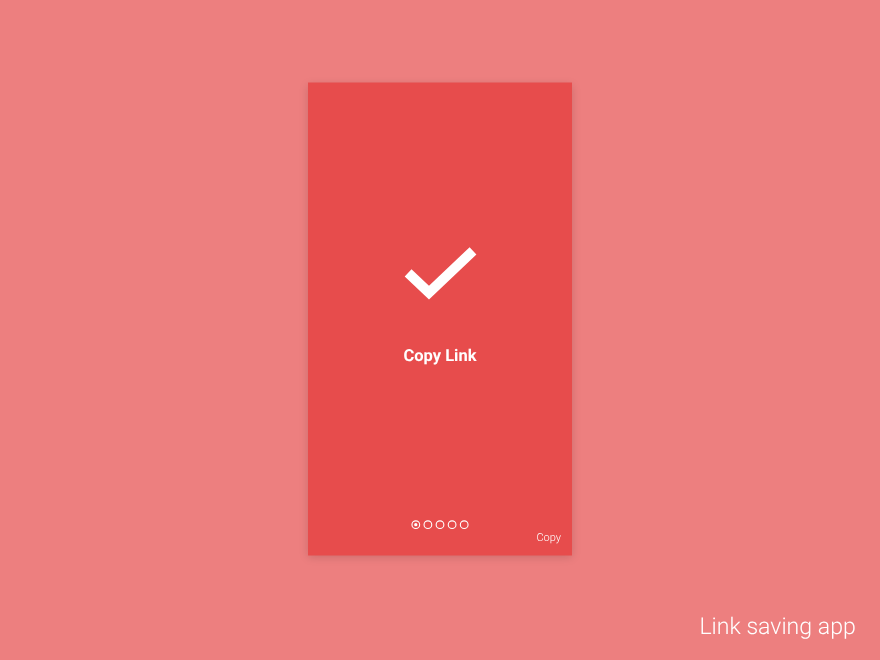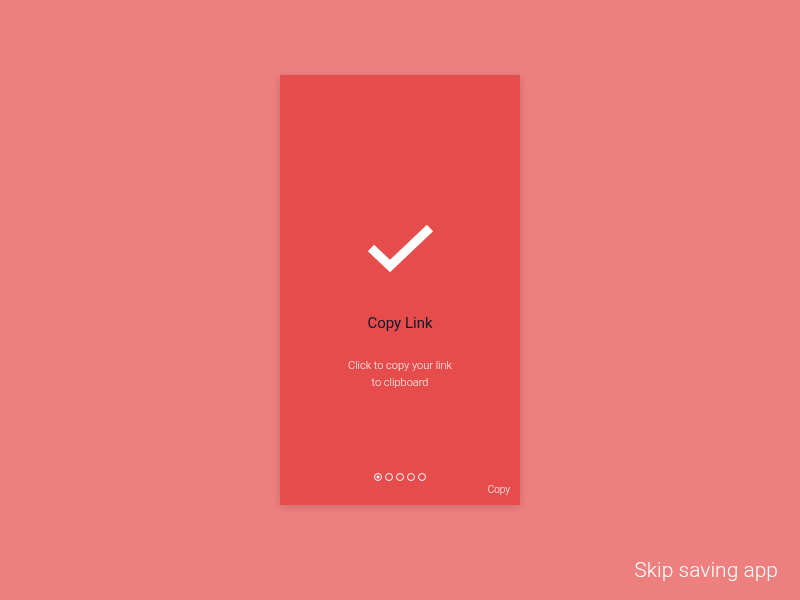--- a/index.html
+++ b/index.html
@@ -29,24 +29,24 @@
     }
     .checkmark-container {
       margin-top: 145px;
       margin-bottom: 35px;
     }
     .checkmark-icon {
       width: 75px;
       height: 55px;
     }
     .title {
-      color: #0f172a;
+      color: #ffffff;
       font-size: 15px;
-      font-weight: 400;
-      margin-bottom: 26px;
+      font-weight: 700;
+      margin-bottom: 10px;
     }
     .description {
       color: #ffffff;
       font-size: 11px;
       font-weight: 300;
       text-align: center;
       line-height: 1.5;
       opacity: 0.95;
     }
     .pagination {
@@ -99,27 +99,23 @@
 </head>
 <body>
 
 <div class="phone-screen">
   <div class="checkmark-container">
     <svg class="checkmark-icon" viewBox="0 0 75 55">
       <polyline points="8,28 27,46 67,8" stroke="#ffffff" stroke-width="9" fill="none"></polyline>
     </svg>
   </div>
   <div class="title">Copy Link</div>
-  <div class="description">
-    <span>Click to copy your link</span><br>
-    <span>to clipboard</span>
-  </div>
   <div class="pagination">
     <div class="page-dot active"></div>
     <div class="page-dot"></div>
     <div class="page-dot"></div>
     <div class="page-dot"></div>
     <div class="page-dot"></div>
   </div>
   <div class="skip-link">Copy</div>
 </div>
 
-<div class="footer-label">Skip saving app</div>
+<div class="footer-label">Link saving app</div>
 
 </body></html>

